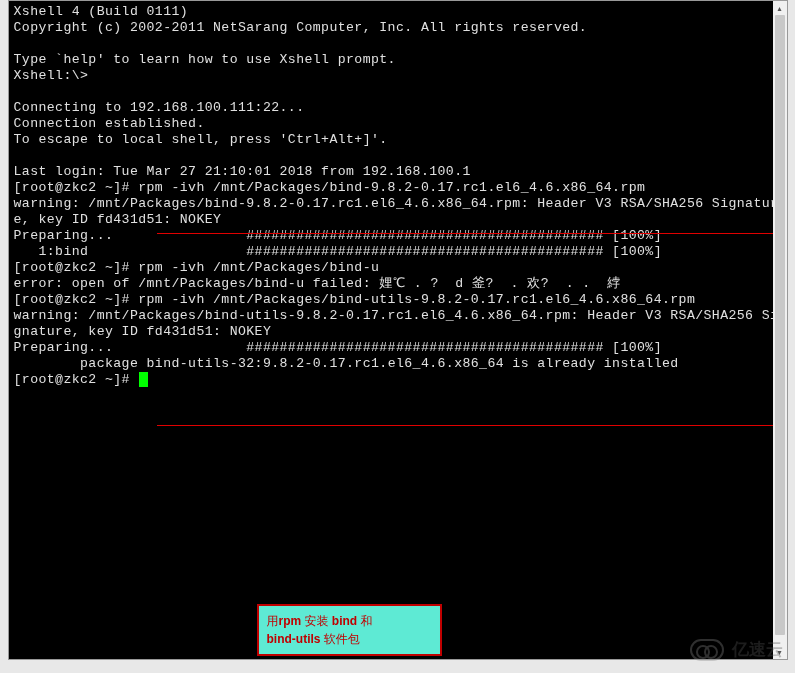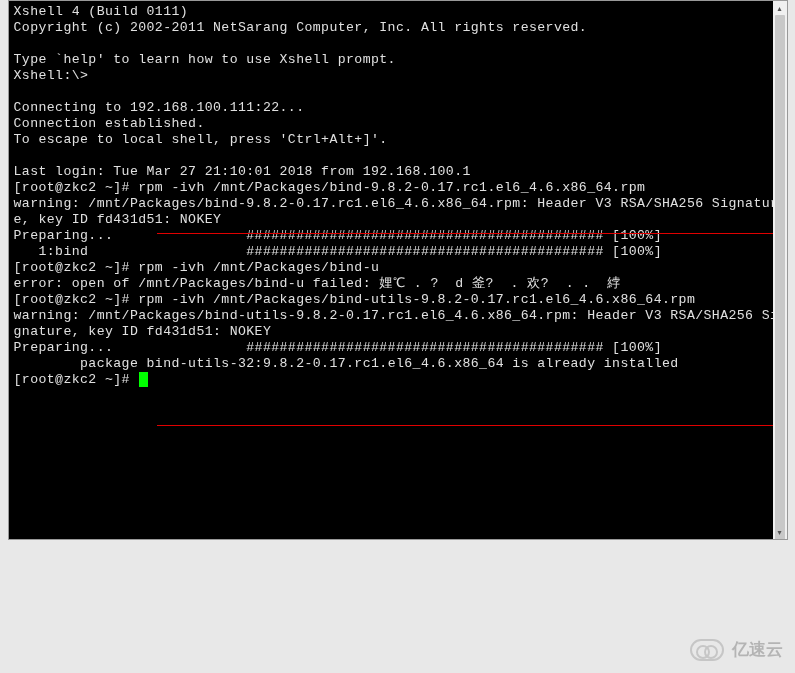--- a/index.html
+++ b/index.html
@@ -8,21 +8,21 @@
       font-family: Arial, sans-serif;
       width: 795px;
       height: 673px;
       display: flex;
       justify-content: center;
       align-items: flex-start;
       position: relative;
     }
     .terminal-window {
       width: 780px;
-      height: 540px;
+      height: 660px;
       background: #000;
       border: 1px solid #999;
       position: relative;
       overflow: hidden;
     }
     .terminal-content {
       color: #e0e0e0;
       font-family: 'Consolas', 'Courier New', monospace;
       font-size: 13.2px;
       line-height: 16px;

